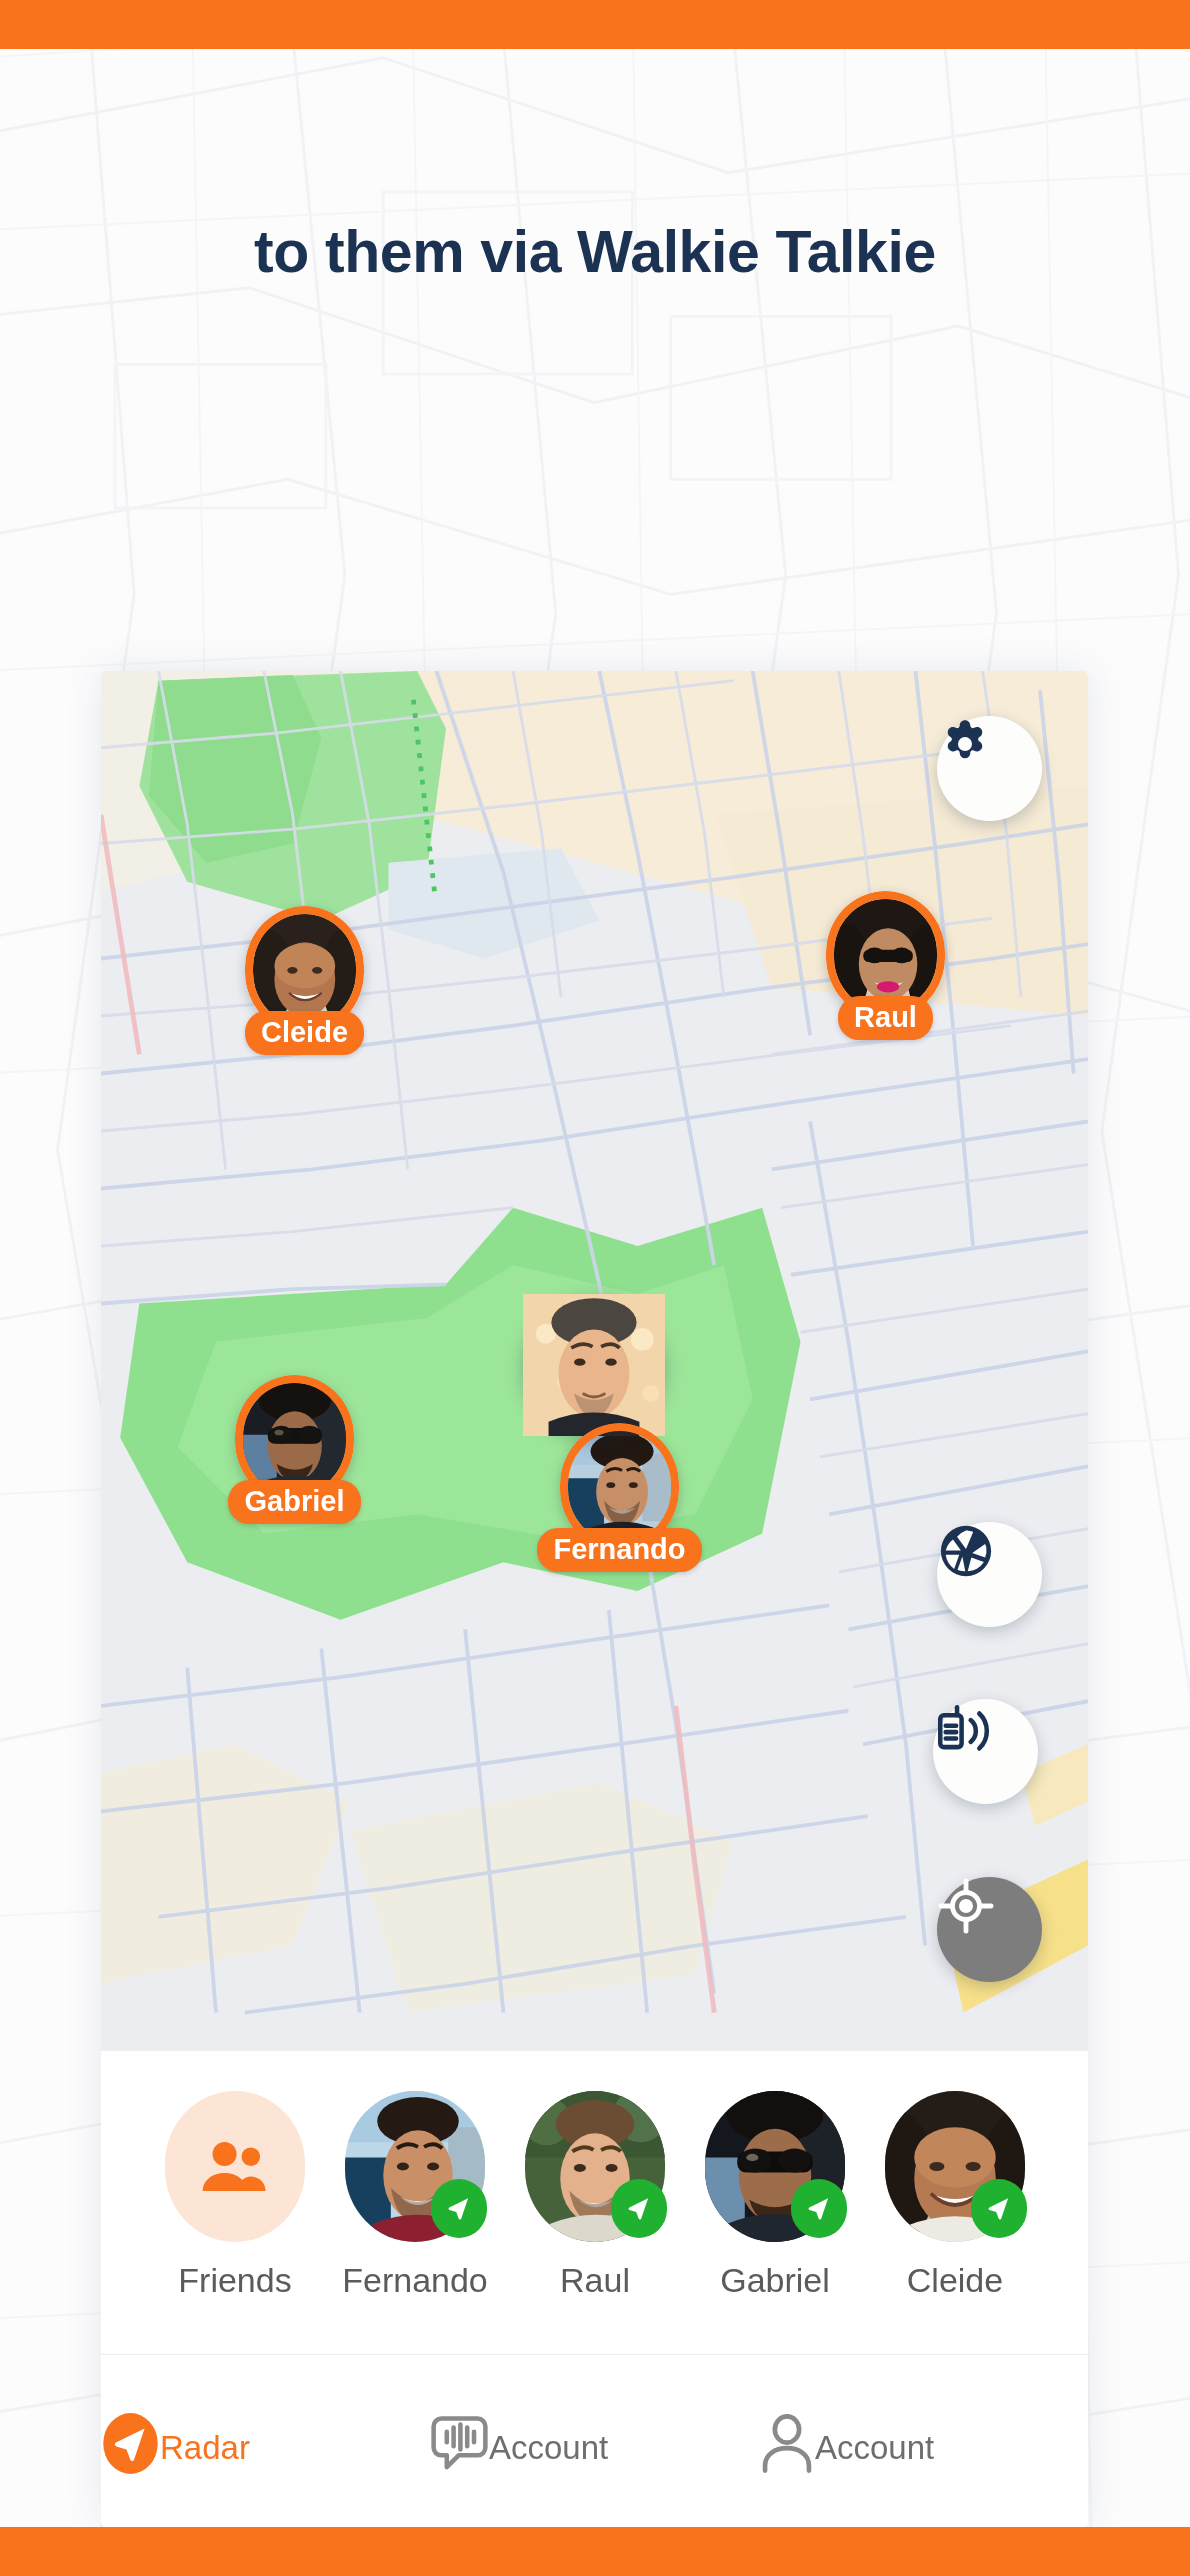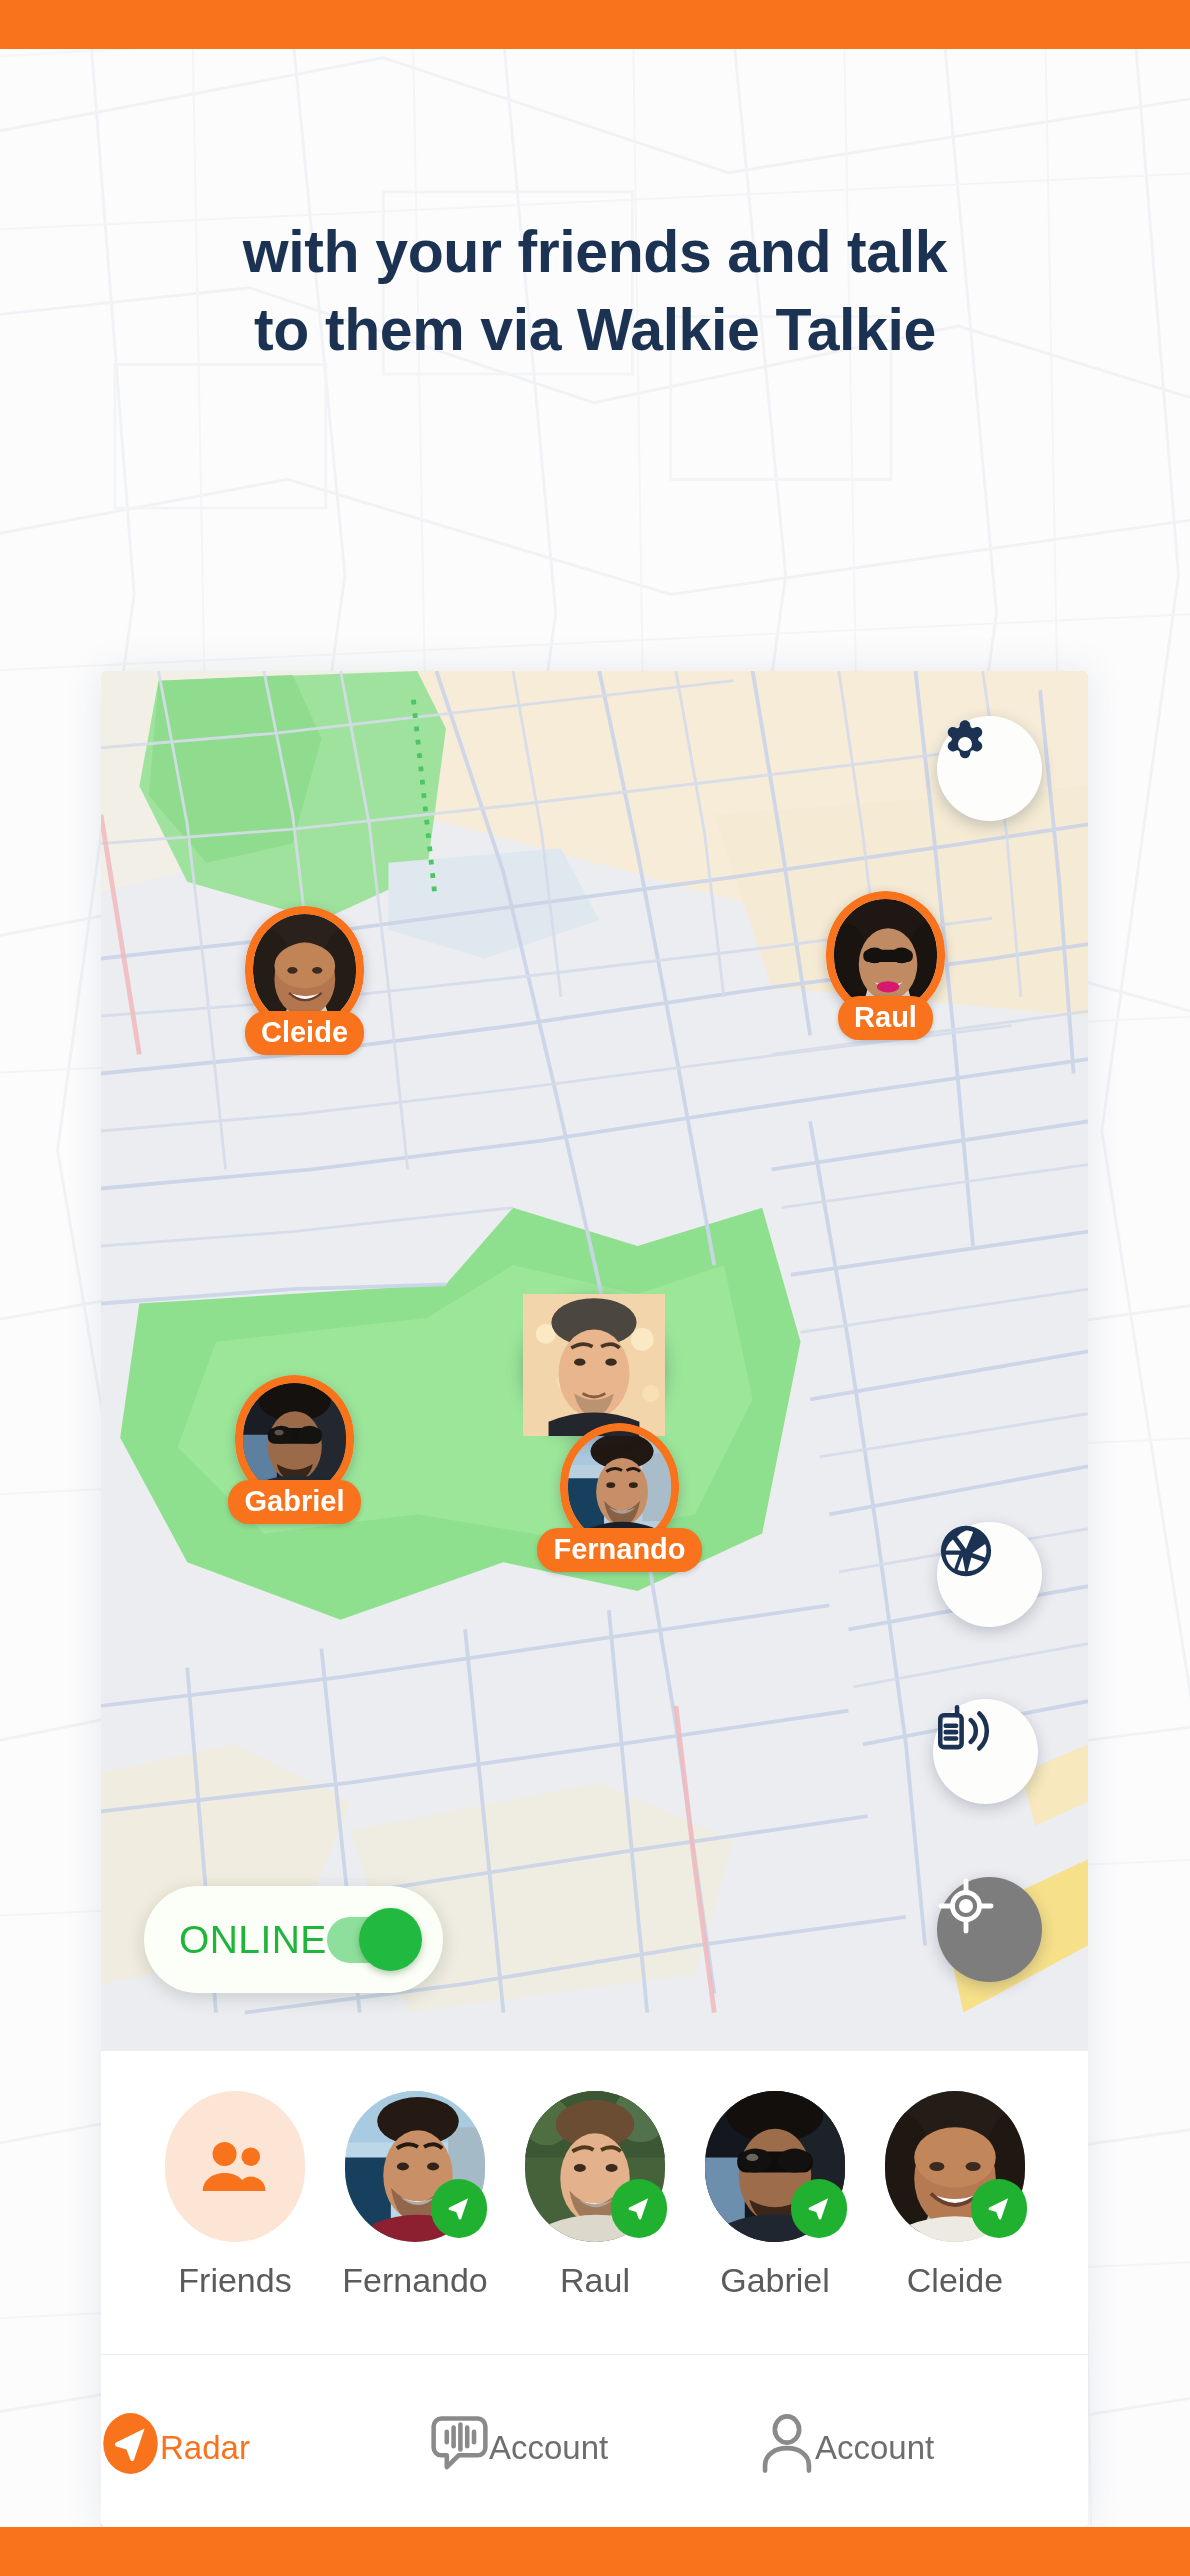--- a/index.html
+++ b/index.html
@@ -288,21 +288,20 @@
       <rect x="700" y="330" width="230" height="170"></rect>
       <rect x="160" y="2300" width="240" height="160"></rect>
       <rect x="830" y="2280" width="250" height="180"></rect>
     </g>
   </svg>
 </div>
 
 <div class="bar-top" style="background: rgb(249, 114, 28);"></div>
 
 <h1 class="headline" style="color: rgb(27, 50, 83);">
-  <span class="ln">with your friends and talk</span>
   <span class="ln">to them via Walkie Talkie</span>
 </h1>
 
 <div class="phone">
 
   <div class="map">
     <svg width="987" height="1380" viewBox="0 0 1030 1440" aria-hidden="true">
       <rect width="1030" height="1440" fill="#ecedf1"></rect>
 
       <path d="M330 0 L1030 0 L1030 170 L700 250 L330 150 Z" fill="#f6ecd8"></path>
@@ -518,26 +517,20 @@
           <ellipse cx="40" cy="48" rx="4" ry="2.6" fill="#3a2b20"></ellipse>
           <ellipse cx="62" cy="48" rx="4" ry="2.6" fill="#3a2b20"></ellipse>
           <path d="M34 38q8 -5 15 -1M55 37q8 -4 13 1" stroke="#463629" stroke-width="2.6" fill="none"></path>
           <path d="M36 70q14 9 28 0 -4 16 -14 16t-14-16z" fill="#8e7058" opacity="0.5"></path>
           <path d="M42 70q8 5 16 0" stroke="#8a5c3d" stroke-width="2" fill="none"></path>
           <path d="M18 90q32 -13 64 0v12H18z" fill="#23262c"></path>
         </svg>
       </div>
     </div>
 
-    <div class="online-pill">
-      <span class="online-label" style="color: rgb(31, 181, 60);">ONLINE</span>
-      <span class="switch">
-        <span class="knob"></span>
-      </span>
-    </div>
   </div>
 
   <div class="friends-strip">
 
     <div class="friend">
       <div class="friend-av">
         <div class="friend-icon-circle">
           <svg width="71" height="59" viewBox="0 0 26 20">
             <g fill="#f9721c">
               <circle cx="9" cy="5.4" r="4.4"></circle>

